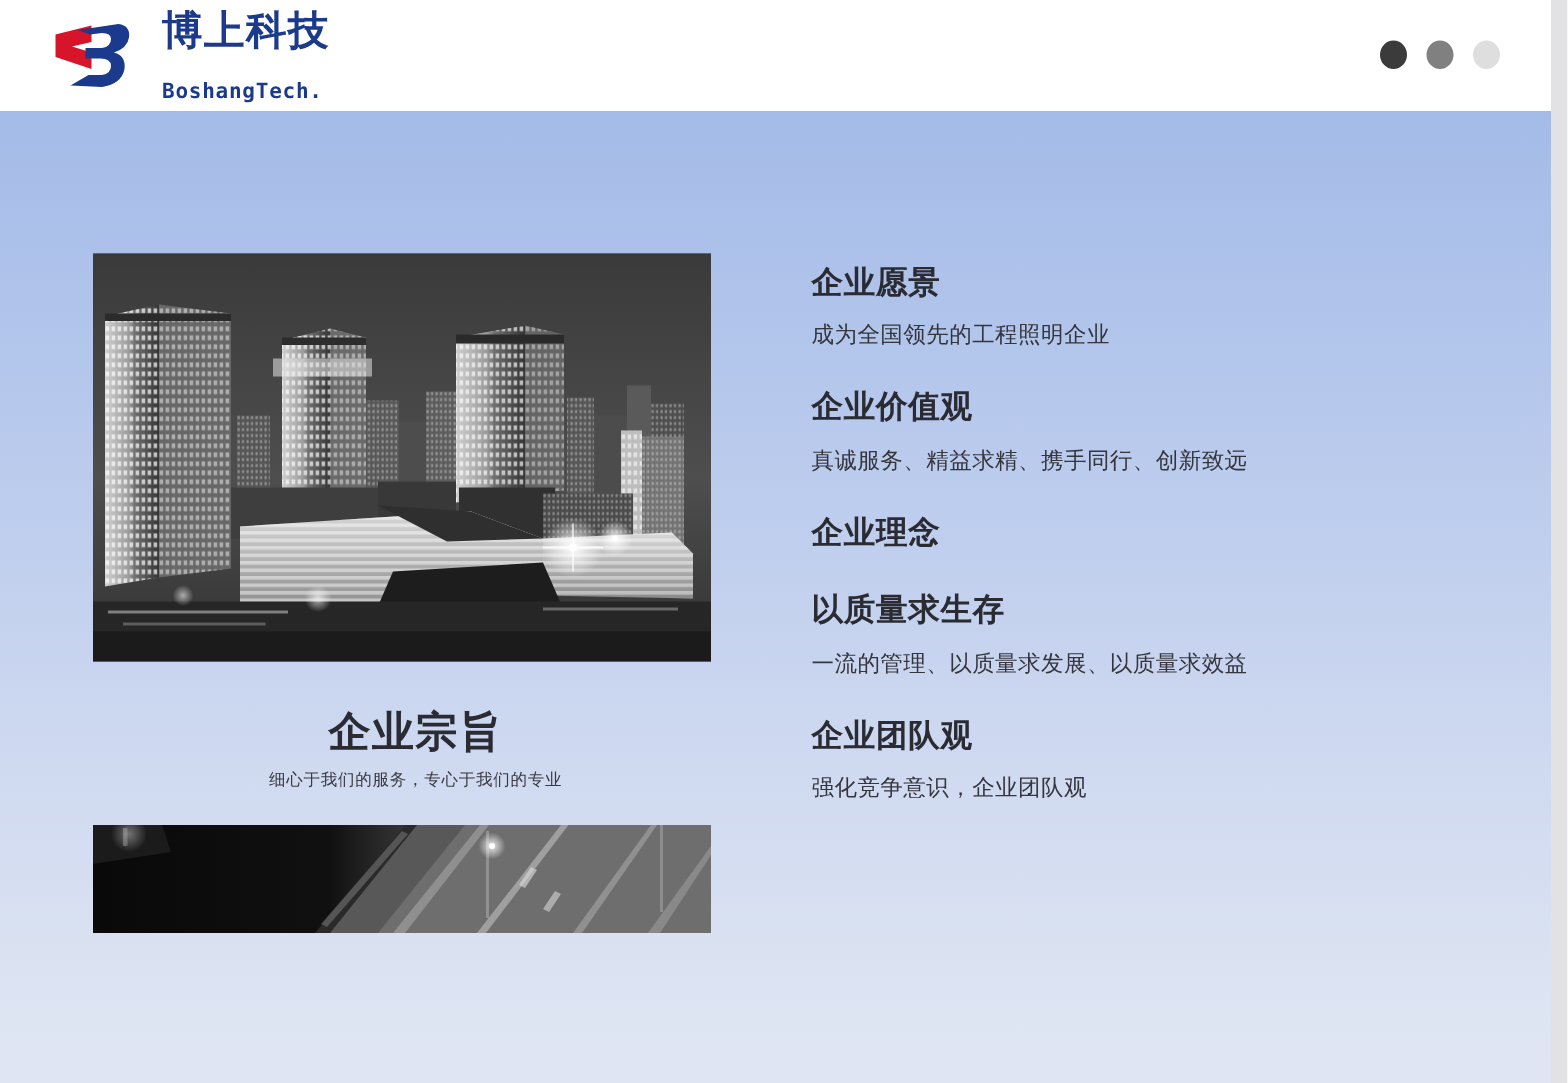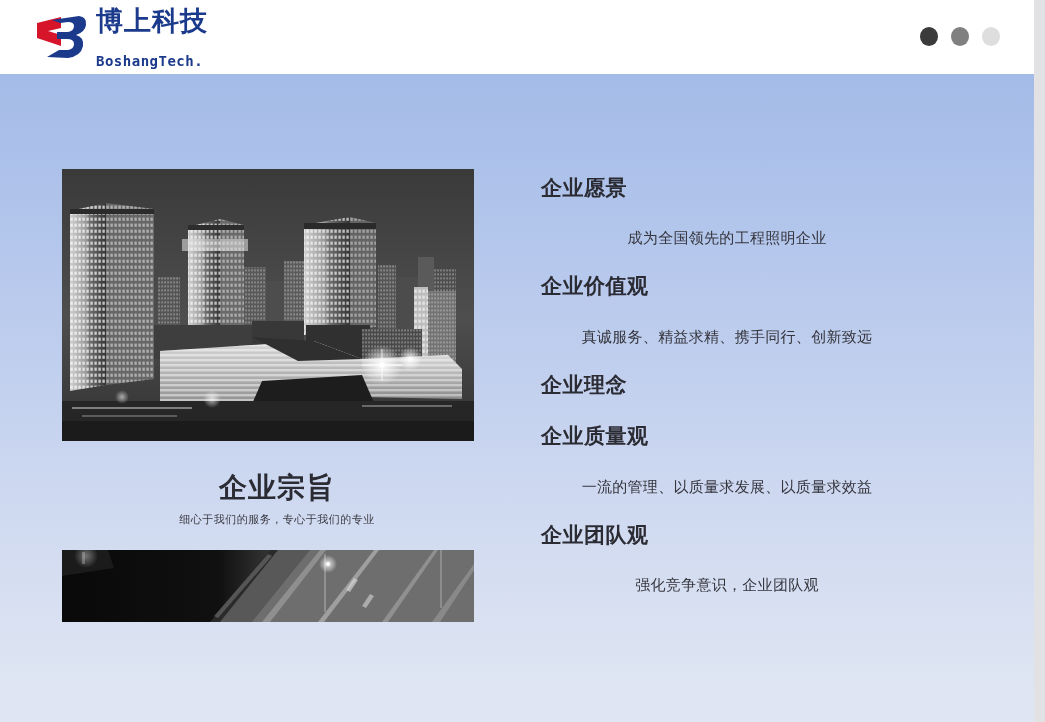--- a/index.html
+++ b/index.html
@@ -48,21 +48,21 @@
     z-index: 20;
   }
 
   .logo {
     position: absolute;
     left: 35px;
     top: 12px;
     height: 50px;
     display: flex;
     align-items: center;
-    gap: 9px;
+    gap: 21px;
   }
 
   .logo-mark {
     width: 52px;
     height: 46px;
     flex: 0 0 auto;
   }
 
   .logo-text {
     display: flex;
@@ -186,28 +186,27 @@
   .entry-title {
     font-family: "DejaVu Sans", "Liberation Sans", sans-serif;
     font-size: 21px;
     font-weight: bold;
     color: #2b2b33;
     line-height: 1.4;
     letter-spacing: 0.5px;
   }
 
   .entry-text {
-    margin-top: 23px;
+    margin-top: 8px;
     font-family: "DejaVu Sans", "Liberation Sans", sans-serif;
     font-size: 15px;
     color: #35353d;
     line-height: 1.6;
     letter-spacing: 0.3px;
     max-width: 372px;
-    text-align: center;
   }
 </style>
 </head>
 <body>
 
 <div class="page">
 
   <div class="header">
 
     <div class="logo">
@@ -399,21 +398,21 @@
         <div class="entry">
           <div class="entry-title">企业价值观</div>
           <div class="entry-text">真诚服务、精益求精、携手同行、创新致远</div>
         </div>
 
         <div class="entry">
           <div class="entry-title">企业理念</div>
         </div>
 
         <div class="entry">
-          <div class="entry-title">企业质量观</div>
+          <div class="entry-title">以质量求生存</div>
           <div class="entry-text">一流的管理、以质量求发展、以质量求效益</div>
         </div>
 
         <div class="entry">
           <div class="entry-title">企业团队观</div>
           <div class="entry-text">强化竞争意识，企业团队观</div>
         </div>
 
       </div>
 

